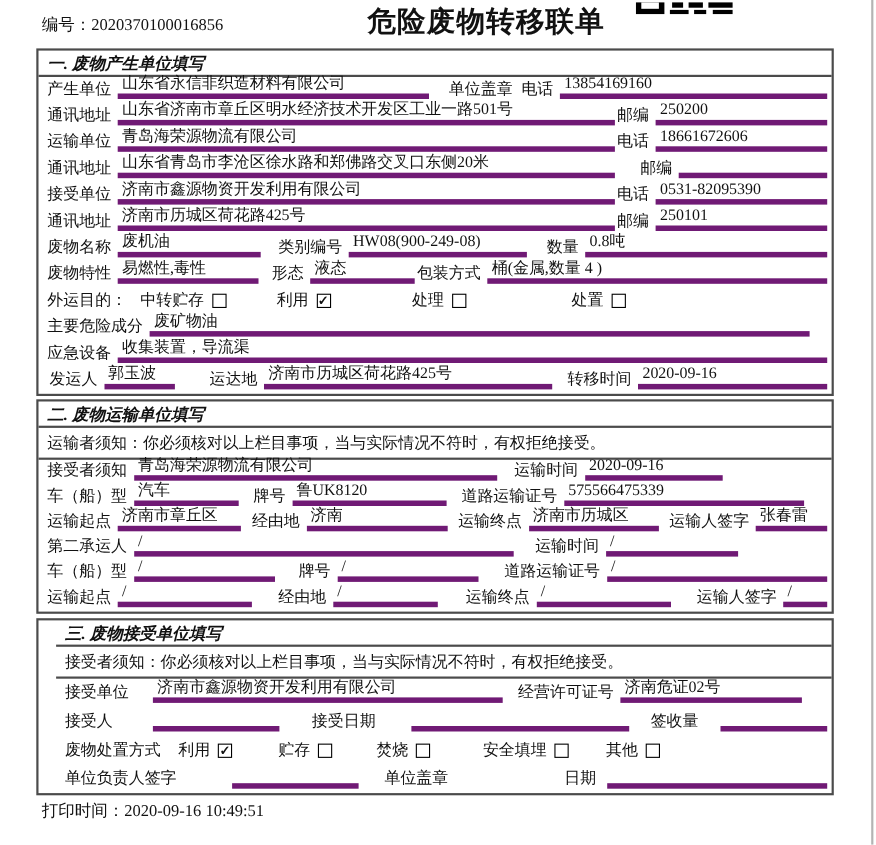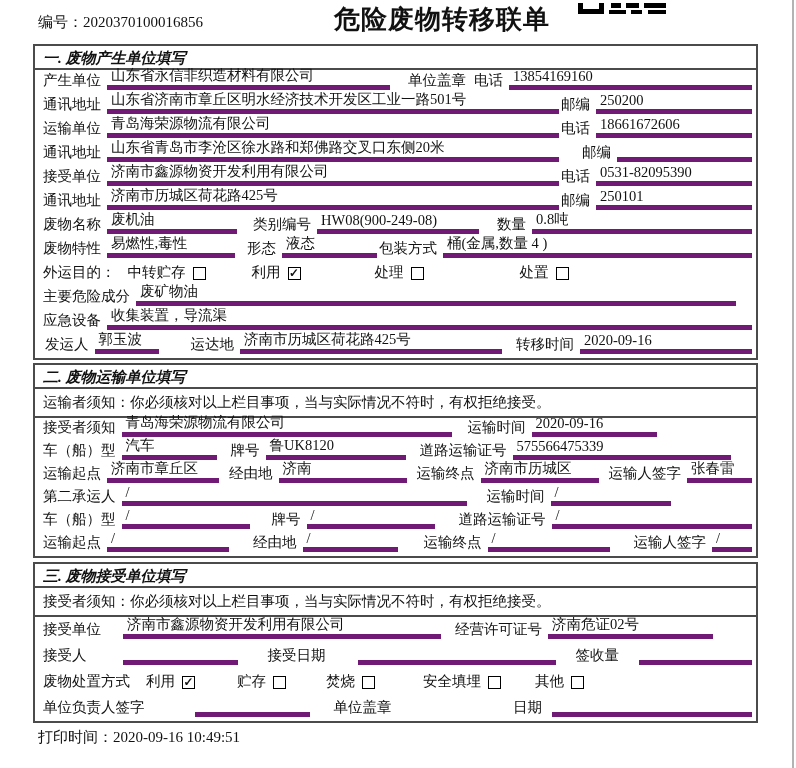--- a/index.html
+++ b/index.html
@@ -7,21 +7,21 @@
   body { font-family: "Liberation Serif", "DejaVu Serif", serif; color: #111; }
   .page { position: relative; width: 796px; height: 768px; }
 
   .hdr { position: relative; height: 44px; padding-left: 40px; }
   .doc-no { position: absolute; left: 38px; top: 13px; font-size: 15px; }
   .title { position: absolute; left: 334px; top: 2px; font-size: 26px; font-weight: bold; letter-spacing: 1px; }
   .qr { position: absolute; left: 578px; top: 0; }
 
   .tbl { margin-left: 33px; width: 725px; border: 2px solid #4b4b4b; background: #fff; }
   .tbl.t2 { margin-top: 3px; }
-  .tbl.t3 { margin-top: 4px; }
+  .tbl.t3 { margin-top: 4px; padding-left: 16px; }
   .sec-hdr { font-weight: bold; font-size: 15px; padding: 3px 8px 2px; border-bottom: 2px solid #4b4b4b; height: 24px; font-style: italic; }
   .notice { font-size: 14.5px; padding: 4px 8px; border-bottom: 2px solid #4b4b4b; }
 
   .row { display: flex; align-items: flex-end; padding: 0 4px 4px 6px; font-size: 14.5px; }
   .t1 .row { height: 24px; }
   .t2 .row { height: 23px; }
   .t3 .row { height: 26px; }
   .lbl { white-space: nowrap; padding: 0 6px 0 2px; flex: none; }
   .val { border-bottom: 5px solid #701a75; white-space: nowrap; padding: 0 4px; overflow: hidden; min-height: 17px; flex: none; }
   .fill { flex: 1 1 auto; }

